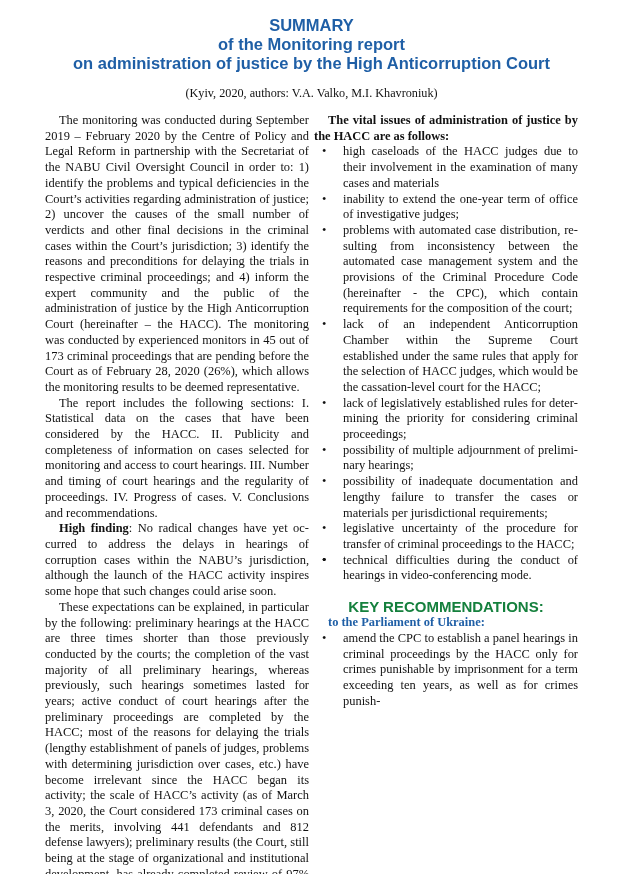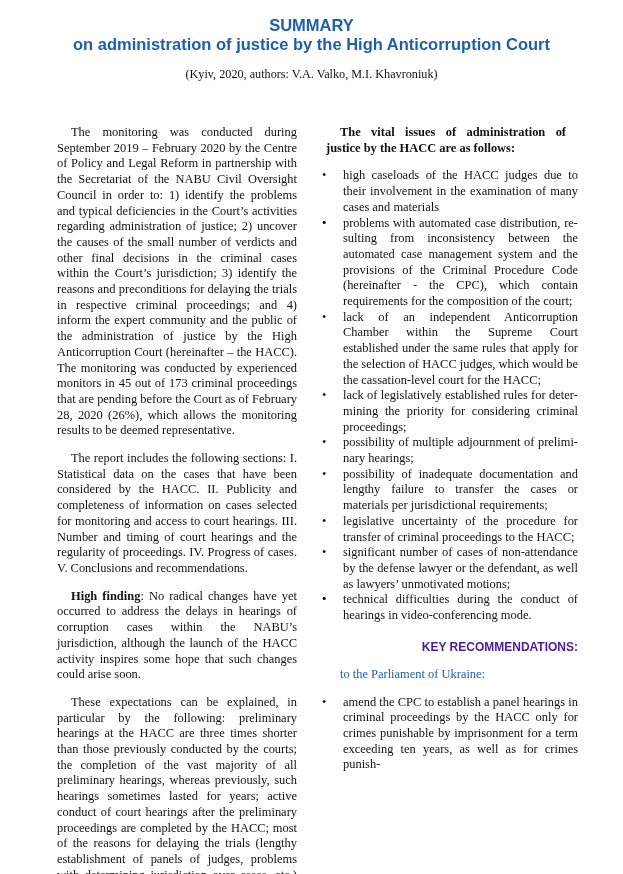--- a/index.html
+++ b/index.html
@@ -4,59 +4,60 @@
 <style>
   html, body { margin: 0; padding: 0; background: #ffffff; }
   body { width: 623px; height: 874px; overflow: hidden; position: relative; }
   .page { position: absolute; left: 0; top: 0; width: 599px; height: 874px; background: #fff; }
   .header { position: absolute; left: 0; top: 16px; width: 623px; text-align: center; }
   .h-title { font-family: "Liberation Sans", sans-serif; font-weight: bold; color: #1f5fa6; font-size: 16.5px; line-height: 19px; }
   .h-sub { font-family: "Liberation Serif", serif; color: #111; font-size: 12.2px; line-height: 16px; margin-top: 12px; }
   .col { position: absolute; top: 113px; width: 264px; font-family: "Liberation Serif", serif; font-size: 12.45px; line-height: 15.7px; color: #111; text-align: justify; }
   .col-left { left: 45px; }
   .col-right { left: 314px; }
-  .col p { margin: 12px; text-indent: 14px; hyphens: manual; }
+  .col p { margin: 0; text-indent: 14px; hyphens: manual; }
   .col p.noindent { text-indent: 0; }
   .b { font-weight: bold; }
   ul.bullets { list-style: none; margin: 0; padding: 0; }
   ul.bullets li { position: relative; padding-left: 29px; }
   ul.bullets li .dot { position: absolute; left: 8px; top: 0; }
-  .sect-title { font-family: "Liberation Sans", sans-serif; font-weight: bold; color: #4c1d95; font-size: 12px; text-align: right; margin-top: 15px; line-height: 16px; }
-  .sect-sub { font-family: "Liberation Serif", serif; font-weight: normal; color: #1f5fa6; font-size: 12.45px; line-height: 15.7px; text-indent: 0; }
+  .sect-title { font-family: "Liberation Sans", sans-serif; font-weight: bold; color: #15803d; font-size: 15px; text-align: center; margin-top: 15px; line-height: 16px; }
+  .sect-sub { font-family: "Liberation Serif", serif; font-weight: bold; color: #1f5fa6; font-size: 12.45px; line-height: 15.7px; text-indent: 0; }
 </style>
 </head>
 <body>
 
 <div class="page">
 
   <div class="header">
     <div class="h-title">SUMMARY</div>
+    <div class="h-title">of the Monitoring report</div>
     <div class="h-title">on administration of justice by the High Anticorruption Court</div>
     <div class="h-sub">(Kyiv, 2020, authors: V.A. Valko, M.I. Khavroniuk)</div>
   </div>
 
   <div class="col col-left">
     <p>The monitoring was conducted during September 2019 – February 2020 by the Centre of Policy and Le­gal Reform in partnership with the Secretariat of the NABU Civil Oversight Council in order to: 1) identify the problems and typical deficiencies in the Court’s ac­tivities regarding administration of justice; 2) uncover the causes of the small number of verdicts and other final decisions in the criminal cases within the Court’s jurisdiction; 3) identify the reasons and preconditions for delaying the trials in respective criminal proceed­ings; and 4) inform the expert community and the pub­lic of the administration of justice by the High Anticor­ruption Court (hereinafter – the HACC). The monitor­ing was conducted by experienced monitors in 45 out of 173 criminal proceedings that are pending before the Court as of February 28, 2020 (26%), which allows the monitoring results to be deemed representative.</p>
     <p>The report includes the following sections: I. Statis­tical data on the cases that have been considered by the HACC. II. Publicity and completeness of information on cases selected for monitoring and access to court hearings. III. Number and timing of court hearings and the regularity of proceedings. IV. Progress of cases. V. Conclusions and recommendations.</p>
     <p><span class="b">High finding</span><span>: No radical changes have yet oc­curred to address the delays in hearings of corruption cases within the NABU’s jurisdiction, although the launch of the HACC activity inspires some hope that such changes could arise soon.</span></p>
     <p>These expectations can be explained, in particular by the following: preliminary hearings at the HACC are three times shorter than those previously conduct­ed by the courts; the completion of the vast majority of all preliminary hearings, whereas previously, such hearings sometimes lasted for years; active conduct of court hearings after the preliminary proceedings are completed by the HACC; most of the reasons for delaying the trials (lengthy establishment of panels of judges, problems with determining jurisdiction over cases, etc.) have become irrelevant since the HACC began its activity; the scale of HACC’s activity (as of March 3, 2020, the Court considered 173 criminal cases on the merits, involving 441 defendants and 812 defense lawyers); preliminary results (the Court, still being at the stage of organizational and institutional development, has already completed review of 97% applications, 95% petitions, 81% complaints, and 27%</p>
   </div>
 
   <div class="col col-right">
     <p class="b">The vital issues of administration of justice by the HACC are as follows:</p>
     <ul class="bullets">
       <li><span class="dot">•</span><span>high caseloads of the HACC judges due to their involvement in the examination of many cases and materials</span></li>
-      <li><span class="dot">•</span></li>
+      <li><span class="dot">•</span><span>inability to extend the one-year term of office of investigative judges;</span></li>
       <li><span class="dot">•</span><span>problems with automated case distribution, re­sulting from inconsistency between the automat­ed case management system and the provisions of the Criminal Procedure Code (hereinafter - the CPC), which contain requirements for the com­position of the court;</span></li>
       <li><span class="dot">•</span><span>lack of an independent Anticorruption Chamber within the Supreme Court established under the same rules that apply for the selection of HACC judges, which would be the cassation-level court for the HACC;</span></li>
       <li><span class="dot">•</span><span>lack of legislatively established rules for deter­mining the priority for considering criminal pro­ceedings;</span></li>
       <li><span class="dot">•</span><span>possibility of multiple adjournment of prelimi­nary hearings;</span></li>
       <li><span class="dot">•</span><span>possibility of inadequate documentation and lengthy failure to transfer the cases or materials per jurisdictional requirements;</span></li>
       <li><span class="dot">•</span><span>legislative uncertainty of the procedure for trans­fer of criminal proceedings to the HACC;</span></li>
-      <li><span class="dot">•</span><span>significant number of cases of non-attendance by the defense lawyer or the defendant, as well as lawyers’ unmotivated motions;</span></li>
+      <li><span class="dot">•</span></li>
       <li><span class="dot">•</span></li>
       <li><span class="dot">•</span><span>technical difficulties during the conduct of hear­ings in video-conferencing mode.</span></li>
     </ul>
     <div class="sect-title">KEY RECOMMENDATIONS:</div>
     <p class="sect-sub">to the Parliament of Ukraine:</p>
     <ul class="bullets">
       <li><span class="dot">•</span><span>amend the CPC to establish a panel hearings in criminal proceedings by the HACC only for crimes punishable by imprisonment for a term exceeding ten years, as well as for crimes punish-</span></li>
     </ul>
   </div>
 

